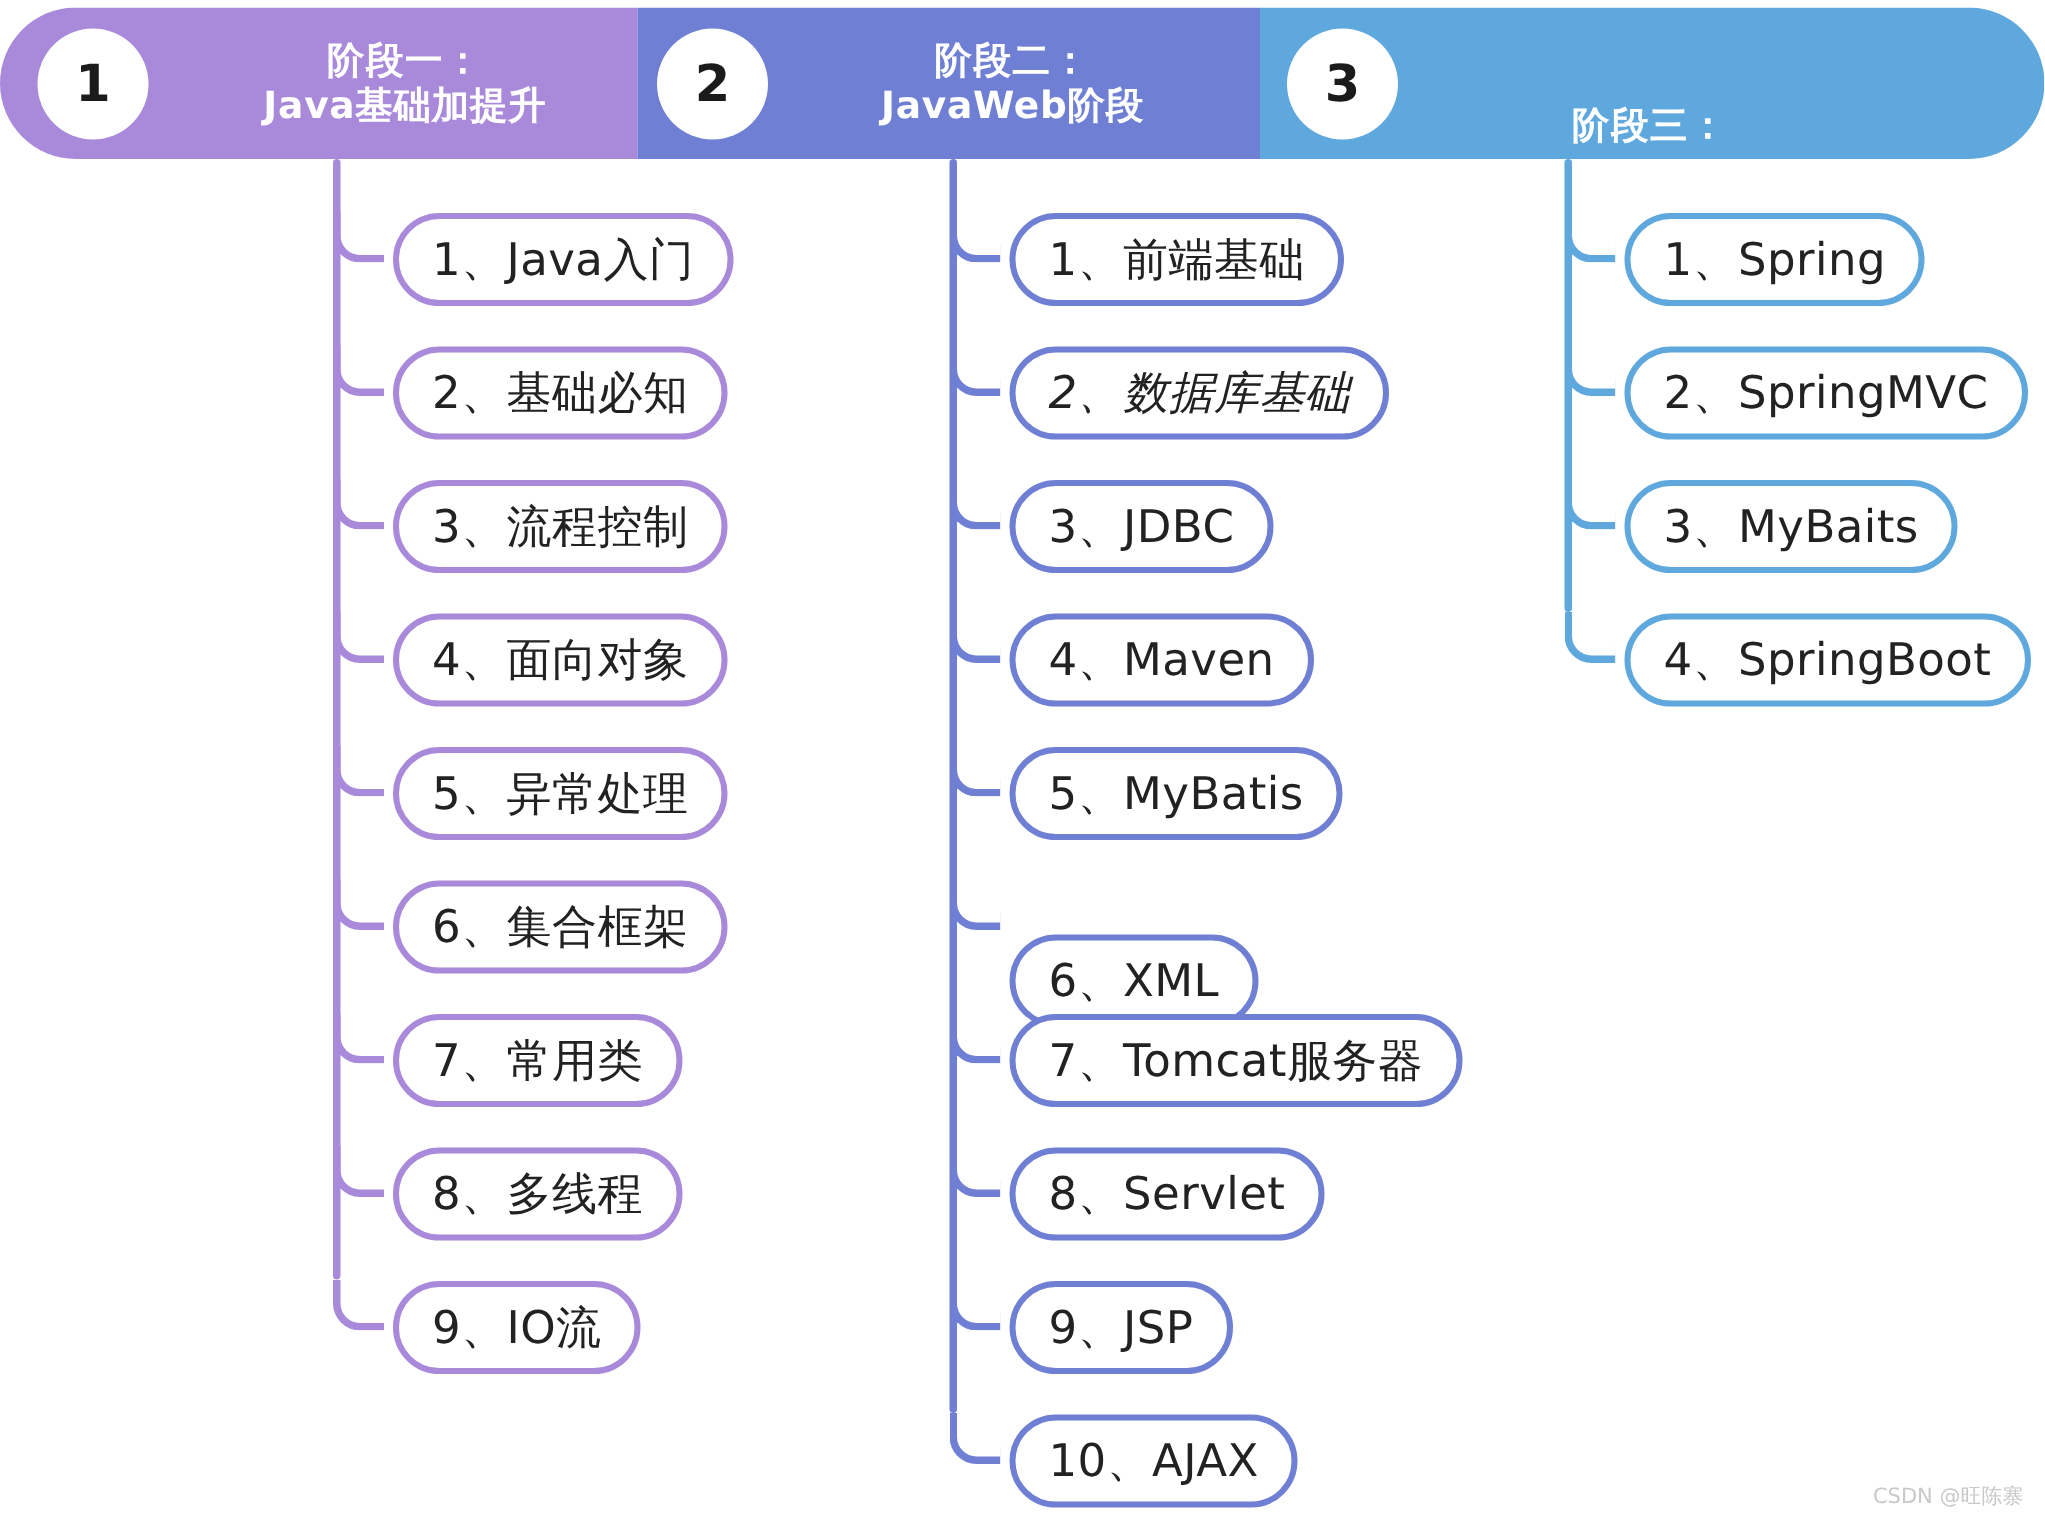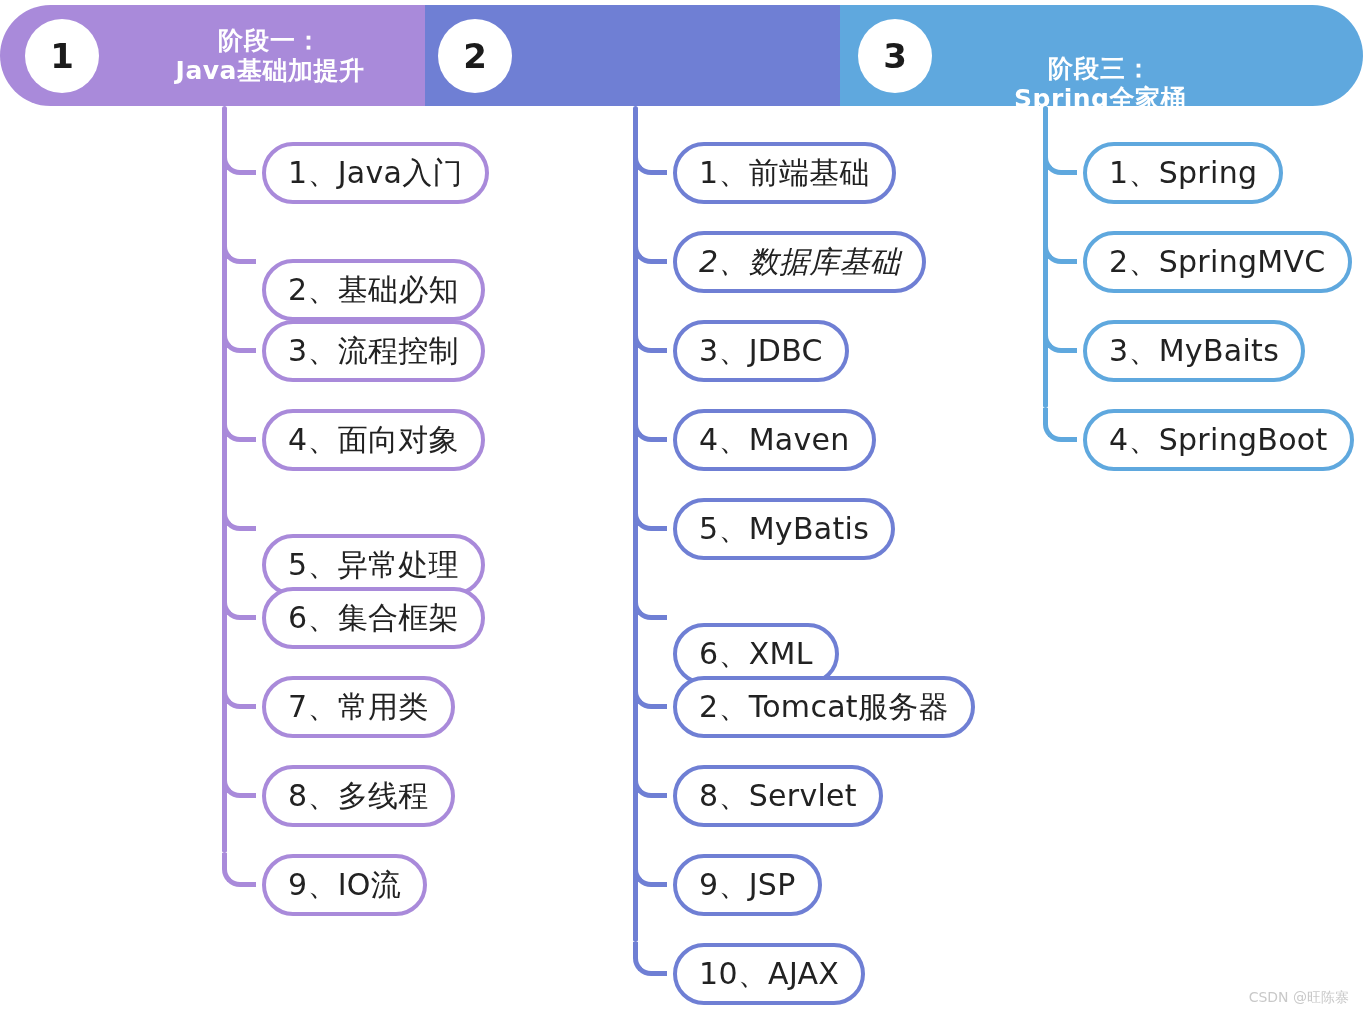--- a/index.html
+++ b/index.html
@@ -136,42 +136,45 @@
   <div class="header-bar">
     <div class="header-seg s1" style="background: rgb(169, 138, 218);">
       <div class="stage-badge b1">1</div>
       <div class="stage-titles w1">
         <span class="t-line1">阶段一：</span>
         <span class="t-line2">Java基础加提升</span>
       </div>
     </div>
     <div class="header-seg s2" style="background: rgb(111, 127, 212);">
       <div class="stage-badge b2">2</div>
+      <div class="stage-titles w2">
+        <span class="t-line1">阶段二：</span>
+        <span class="t-line2">JavaWeb阶段</span>
+      </div>
     </div>
     <div class="header-seg s3" style="background: rgb(95, 168, 222);">
       <div class="stage-badge b3">3</div>
       <div class="stage-titles w3">
         <span class="t-line1">阶段三：</span>
-        <span class="t-line2">Spring全家桶</span>
       </div>
     </div>
   </div>
 
   <div class="column" id="col-0" style="left:222px;">
       <div class="trunk" style="background: rgb(169, 138, 218); height: 747px;"></div>
       <div class="elbow" style="border-left-color: rgb(169, 138, 218); border-bottom-color: rgb(169, 138, 218); left: 0px; top: 35px;"></div>
       <div class="node" style="border-color: rgb(169, 138, 218); left: 40px; top: 36px;">1、Java入门</div>
       <div class="elbow" style="border-left-color: rgb(169, 138, 218); border-bottom-color: rgb(169, 138, 218); left: 0px; top: 124px;"></div>
-      <div class="node" style="border-color: rgb(169, 138, 218); left: 40px; top: 125px; margin-top: 28px;">2、基础必知</div>
+      <div class="node" style="border-color: rgb(169, 138, 218); left: 40px; top: 125px;">2、基础必知</div>
       <div class="elbow" style="border-left-color: rgb(169, 138, 218); border-bottom-color: rgb(169, 138, 218); left: 0px; top: 213px;"></div>
       <div class="node" style="border-color: rgb(169, 138, 218); left: 40px; top: 214px;">3、流程控制</div>
       <div class="elbow" style="border-left-color: rgb(169, 138, 218); border-bottom-color: rgb(169, 138, 218); left: 0px; top: 302px;"></div>
       <div class="node" style="border-color: rgb(169, 138, 218); left: 40px; top: 303px;">4、面向对象</div>
       <div class="elbow" style="border-left-color: rgb(169, 138, 218); border-bottom-color: rgb(169, 138, 218); left: 0px; top: 391px;"></div>
-      <div class="node" style="border-color: rgb(169, 138, 218); left: 40px; top: 392px; margin-top: 36px;">5、异常处理</div>
+      <div class="node" style="border-color: rgb(169, 138, 218); left: 40px; top: 392px;">5、异常处理</div>
       <div class="elbow" style="border-left-color: rgb(169, 138, 218); border-bottom-color: rgb(169, 138, 218); left: 0px; top: 480px;"></div>
       <div class="node" style="border-color: rgb(169, 138, 218); left: 40px; top: 481px;">6、集合框架</div>
       <div class="elbow" style="border-left-color: rgb(169, 138, 218); border-bottom-color: rgb(169, 138, 218); left: 0px; top: 569px;"></div>
       <div class="node" style="border-color: rgb(169, 138, 218); left: 40px; top: 570px;">7、常用类</div>
       <div class="elbow" style="border-left-color: rgb(169, 138, 218); border-bottom-color: rgb(169, 138, 218); left: 0px; top: 658px;"></div>
       <div class="node" style="border-color: rgb(169, 138, 218); left: 40px; top: 659px;">8、多线程</div>
       <div class="elbow" style="border-left-color: rgb(169, 138, 218); border-bottom-color: rgb(169, 138, 218); left: 0px; top: 747px;"></div>
       <div class="node" style="border-color: rgb(169, 138, 218); left: 40px; top: 748px;">9、IO流</div>
     </div>
   <div class="column" id="col-1" style="left:633px;">
@@ -182,21 +185,21 @@
       <div class="node" style="border-color: rgb(111, 127, 212); left: 40px; top: 125px; font-style: italic;">2、数据库基础</div>
       <div class="elbow" style="border-left-color: rgb(111, 127, 212); border-bottom-color: rgb(111, 127, 212); left: 0px; top: 213px;"></div>
       <div class="node" style="border-color: rgb(111, 127, 212); left: 40px; top: 214px;">3、JDBC</div>
       <div class="elbow" style="border-left-color: rgb(111, 127, 212); border-bottom-color: rgb(111, 127, 212); left: 0px; top: 302px;"></div>
       <div class="node" style="border-color: rgb(111, 127, 212); left: 40px; top: 303px;">4、Maven</div>
       <div class="elbow" style="border-left-color: rgb(111, 127, 212); border-bottom-color: rgb(111, 127, 212); left: 0px; top: 391px;"></div>
       <div class="node" style="border-color: rgb(111, 127, 212); left: 40px; top: 392px;">5、MyBatis</div>
       <div class="elbow" style="border-left-color: rgb(111, 127, 212); border-bottom-color: rgb(111, 127, 212); left: 0px; top: 480px;"></div>
       <div class="node" style="border-color: rgb(111, 127, 212); left: 40px; top: 481px; margin-top: 36px;">6、XML</div>
       <div class="elbow" style="border-left-color: rgb(111, 127, 212); border-bottom-color: rgb(111, 127, 212); left: 0px; top: 569px;"></div>
-      <div class="node" style="border-color: rgb(111, 127, 212); left: 40px; top: 570px;">2、Tomcat服务器</div>
+      <div class="node" style="border-color: rgb(111, 127, 212); left: 40px; top: 570px;">7、Tomcat服务器</div>
       <div class="elbow" style="border-left-color: rgb(111, 127, 212); border-bottom-color: rgb(111, 127, 212); left: 0px; top: 658px;"></div>
       <div class="node" style="border-color: rgb(111, 127, 212); left: 40px; top: 659px;">8、Servlet</div>
       <div class="elbow" style="border-left-color: rgb(111, 127, 212); border-bottom-color: rgb(111, 127, 212); left: 0px; top: 747px;"></div>
       <div class="node" style="border-color: rgb(111, 127, 212); left: 40px; top: 748px;">9、JSP</div>
       <div class="elbow" style="border-left-color: rgb(111, 127, 212); border-bottom-color: rgb(111, 127, 212); left: 0px; top: 836px;"></div>
       <div class="node" style="border-color: rgb(111, 127, 212); left: 40px; top: 837px;">10、AJAX</div>
     </div>
   <div class="column" id="col-2" style="left:1043px;">
       <div class="trunk" style="background: rgb(95, 168, 222); height: 302px;"></div>
       <div class="elbow" style="border-left-color: rgb(95, 168, 222); border-bottom-color: rgb(95, 168, 222); left: 0px; top: 35px;"></div>

